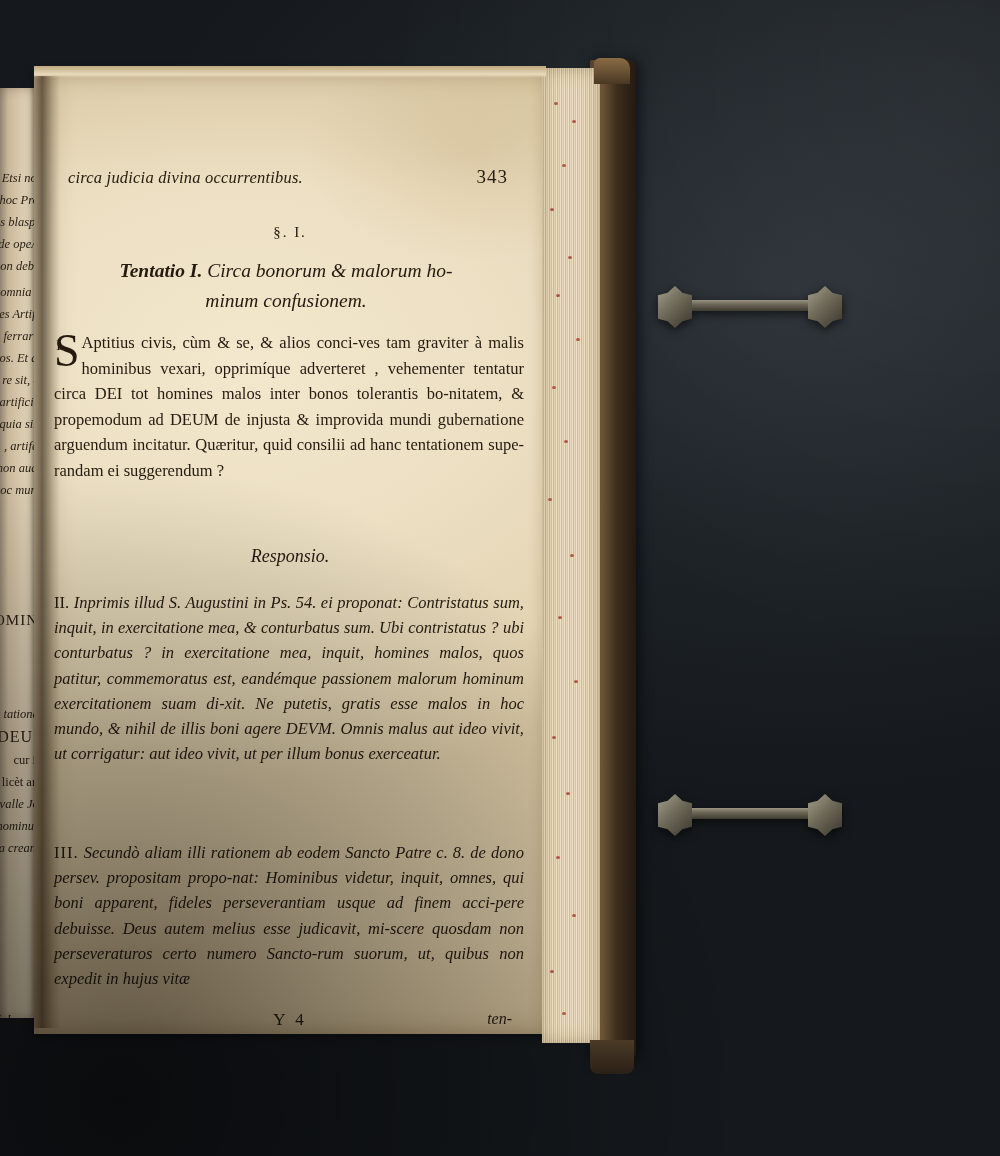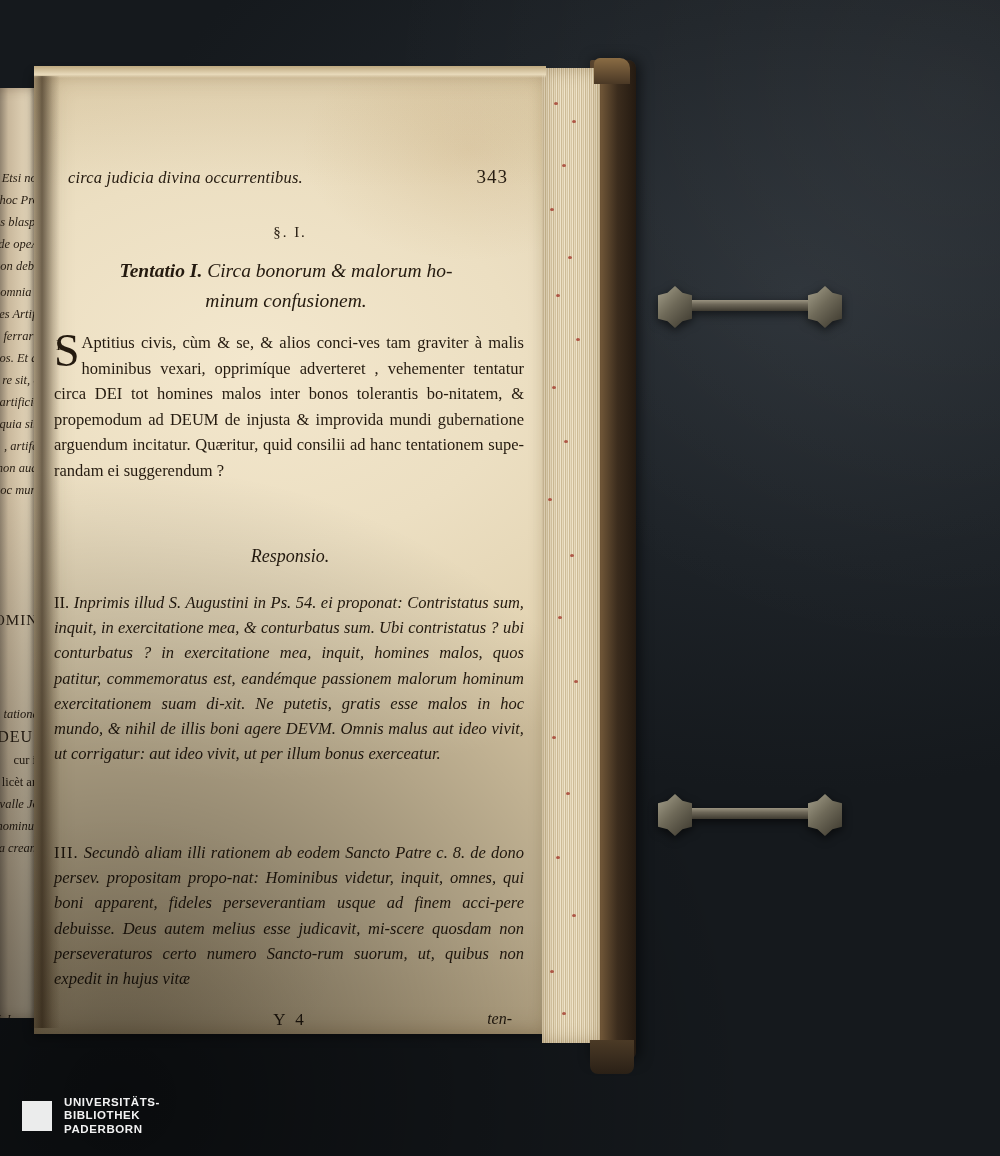--- a/index.html
+++ b/index.html
@@ -421,22 +421,14 @@
     <div class="bar"></div>
     <div class="plate left"></div>
     <div class="plate right"></div>
   </div>
   <div class="clasp" style="left:650px; top:798px; width:200px; height:40px">
     <div class="bar"></div>
     <div class="plate left"></div>
     <div class="plate right"></div>
   </div>
 
-  <div id="watermark">
-    <div class="mark"></div>
-    <div class="wm-text">
-      <div>Universitäts-</div>
-      <div>Bibliothek</div>
-      <div>Paderborn</div>
-    </div>
-  </div>
 
 </div>
 
 </body></html>

